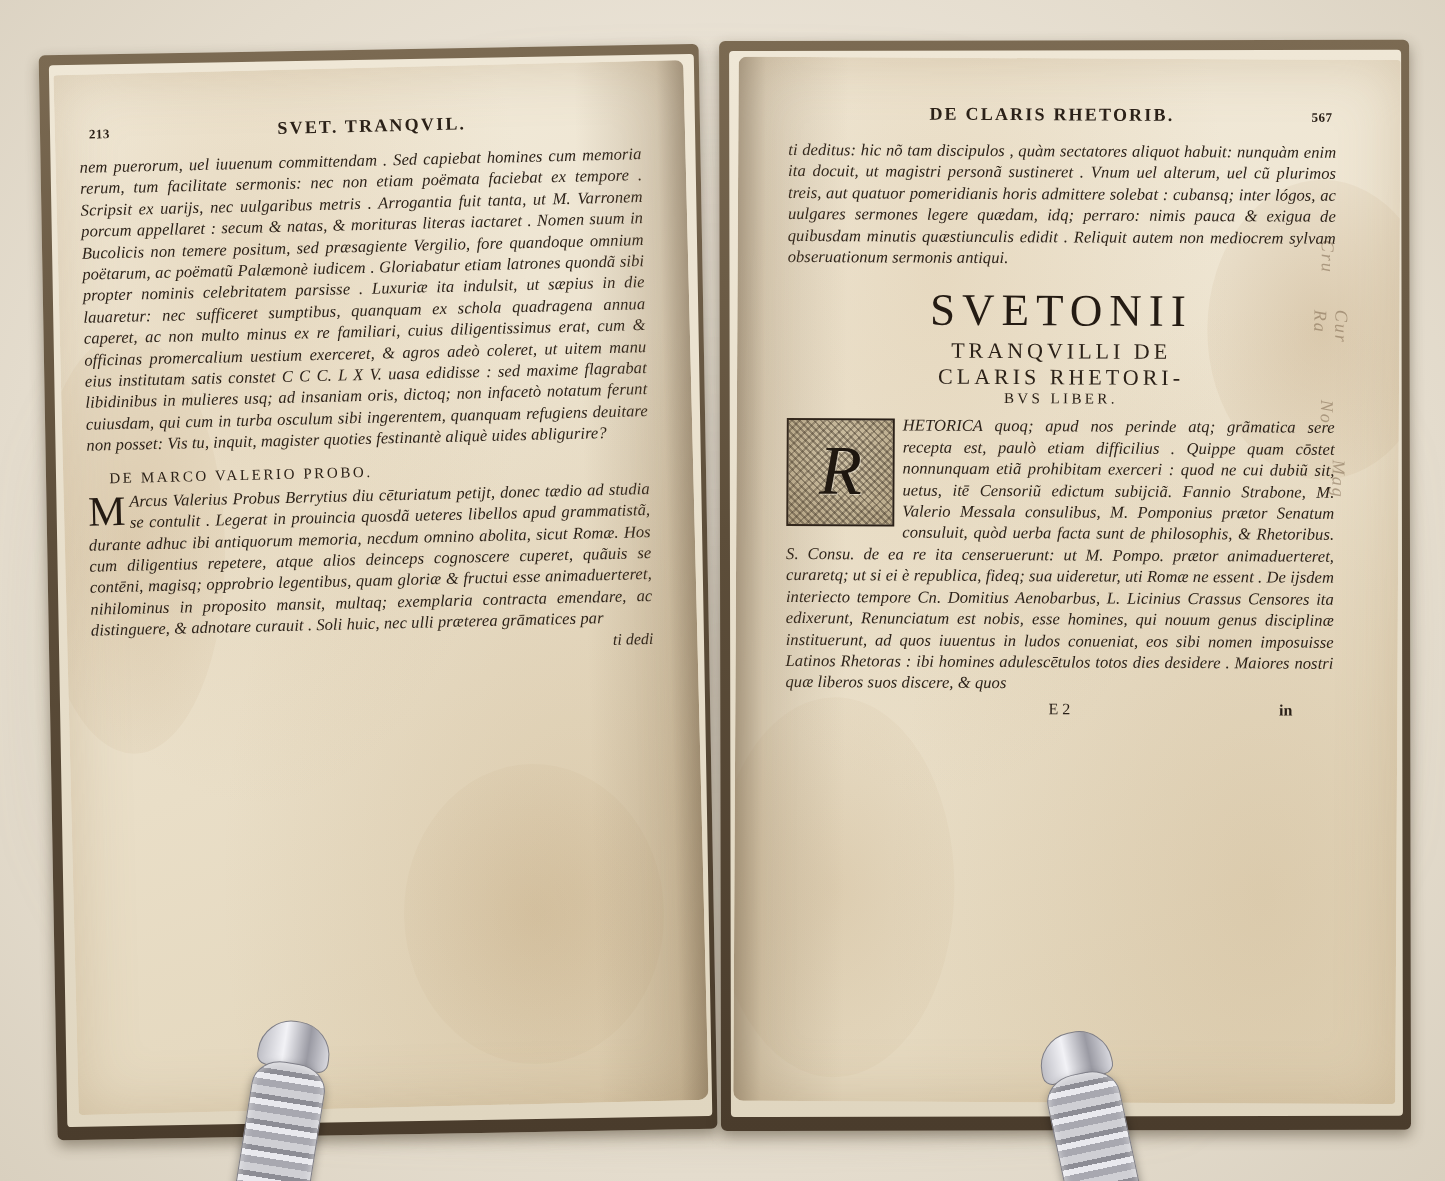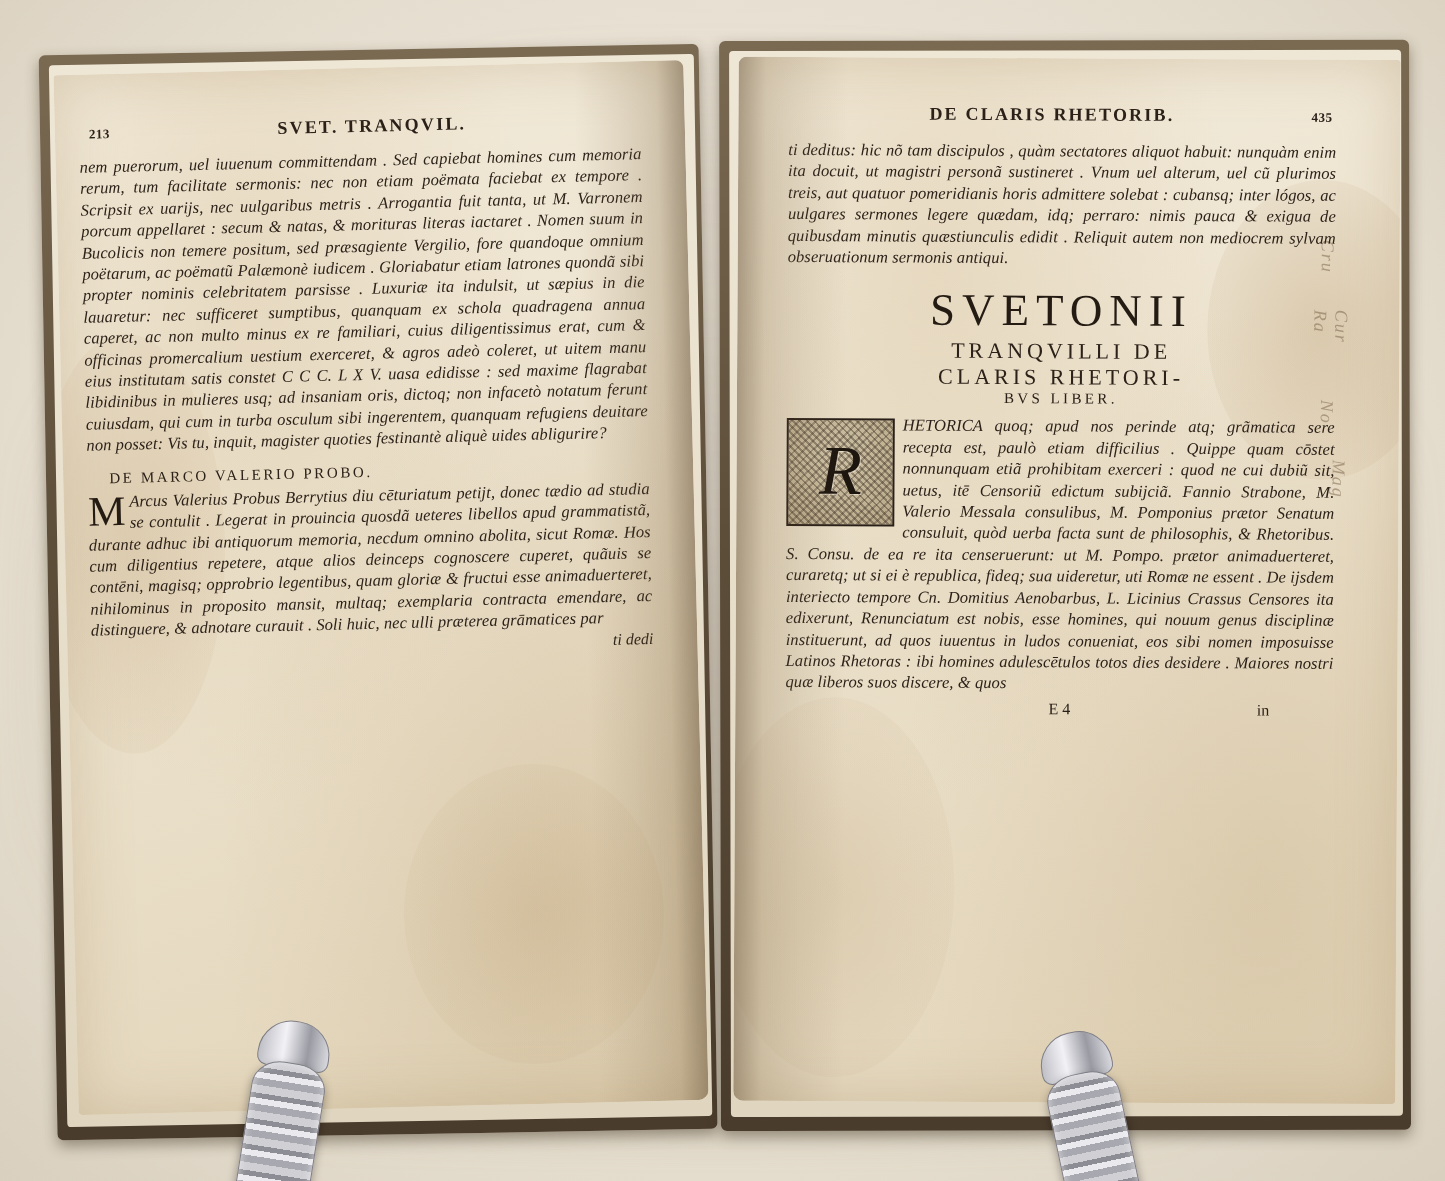--- a/index.html
+++ b/index.html
@@ -175,21 +175,21 @@
     left: 50%; top: 50%;
     transform: translate(-50%,-52%);
     font-size: 70px;
     line-height: 70px;
     color: #1d160f;
     font-family: "Liberation Serif", serif;
     text-shadow: 1px 1px 0 rgba(255,250,235,0.5);
   }
 
   .signature { margin-top: 6px; display:flex; justify-content:center; gap:28px; font-size:16px; }
-  .sig-catch { position:absolute; right: 64px; }
+  .sig-catch { position:absolute; right: 41px; font-weight: bold; }
 
   
   .weight { position: absolute; }
   .weight .chain {
     width: 72px; height: 170px;
     background:
       repeating-linear-gradient(180deg, #cfcfd4 0 8px, #8d8d95 8px 13px, #e9e9ee 13px 19px, #a8a8b0 19px 26px);
     border-radius: 30px 30px 10px 10px / 26px 26px 8px 8px;
     box-shadow: 0 4px 10px rgba(0,0,0,0.35), inset 0 0 8px rgba(255,255,255,0.6);
     border: 1px solid #7e7e87;
@@ -263,41 +263,41 @@
       <div class="stain" style="left:-20px; top:640px; width:240px; height:380px; background:radial-gradient(ellipse,rgba(170,134,84,0.18),rgba(170,134,84,0));"></div>
 
       <div class="bleed" style="left:600px; top:180px;">Cru</div>
       <div class="bleed" style="left:614px; top:250px;">Cur Ra</div>
       <div class="bleed" style="left:600px; top:340px;">No</div>
       <div class="bleed" style="left:612px; top:400px;">Mag</div>
 
       <div class="textblock" style="left:54px; top:46px; width:540px;">
         <div class="runhead">
           <span class="runtitle">DE CLARIS RHETORIB.</span>
-          <span class="folio">435</span>
+          <span class="folio">567</span>
         </div>
       </div>
 
       <div class="textblock" style="left:50px; top:82px; width:548px;">
         <div class="body">ti deditus: hic nõ tam discipulos , quàm sectatores aliquot habuit: nunquàm enim ita docuit, ut magistri personã sustineret . Vnum uel alterum, uel cũ plurimos treis, aut quatuor pomeridianis horis admittere solebat : cubansq; inter lógos, ac uulgares sermones legere quædam, idq; perraro: nimis pauca &amp; exigua de quibusdam minutis quæstiunculis edidit . Reliquit autem non mediocrem sylvam obseruationum sermonis antiqui.</div>
 
         <div class="bigtitle roman">SVETONII</div>
         <div class="subtitle1 roman">TRANQVILLI DE</div>
         <div class="subtitle2 roman">CLARIS RHETORI-</div>
         <div class="subtitle3 roman">BVS LIBER.</div>
 
         <div class="body" style="margin-top:8px;">
           <span class="initial-wrap">
             <span class="initial-letter">R</span>
           </span>
           <span>HETORICA quoq; apud nos perinde atq; grãmatica sere recepta est, paulò etiam difficilius . Quippe quam cōstet nonnunquam etiã prohibitam exerceri : quod ne cui dubiũ sit, uetus, itē Censoriũ edictum subijciã. Fannio Strabone, M. Valerio Messala consulibus, M. Pomponius prætor Senatum consuluit, quòd uerba facta sunt de philosophis, &amp; Rhetoribus. S. Consu. de ea re ita censeruerunt: ut M. Pompo. prætor animaduerteret, curaretq; ut si ei è republica, fideq; sua uideretur, uti Romæ ne essent . De ijsdem interiecto tempore Cn. Domitius Aenobarbus, L. Licinius Crassus Censores ita edixerunt, Renunciatum est nobis, esse homines, qui nouum genus disciplinæ instituerunt, ad quos iuuentus in ludos conueniat, eos sibi nomen imposuisse Latinos Rhetoras : ibi homines adulescētulos totos dies desidere . Maiores nostri quæ liberos suos discere, &amp; quos</span>
         </div>
 
         <div class="signature">
-          <span>E 4</span>
+          <span>E 2</span>
           <span class="sig-catch">in</span>
         </div>
       </div>
     </div>
 
   </div>
 
   <div class="weight" id="weight-left">
     <div class="knob"></div>
     <div class="chain"></div>

